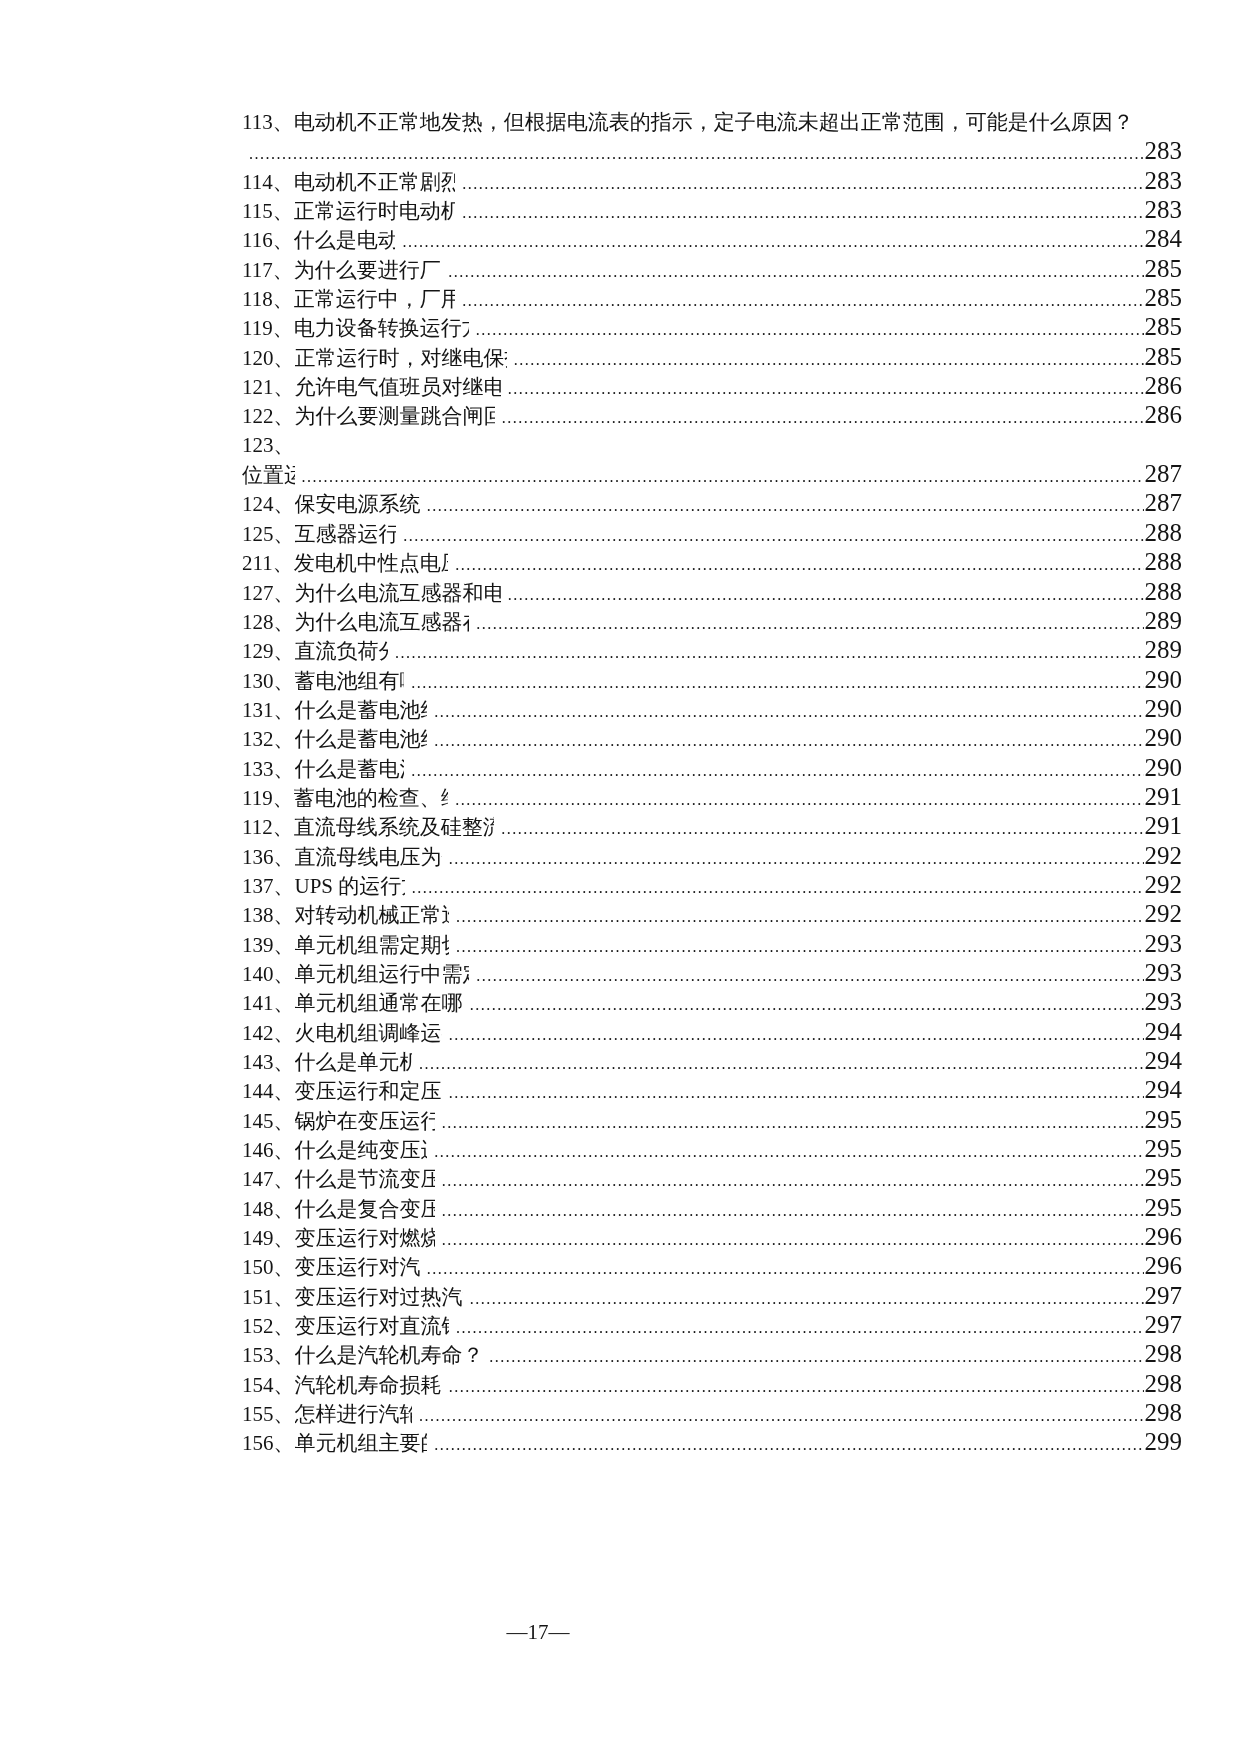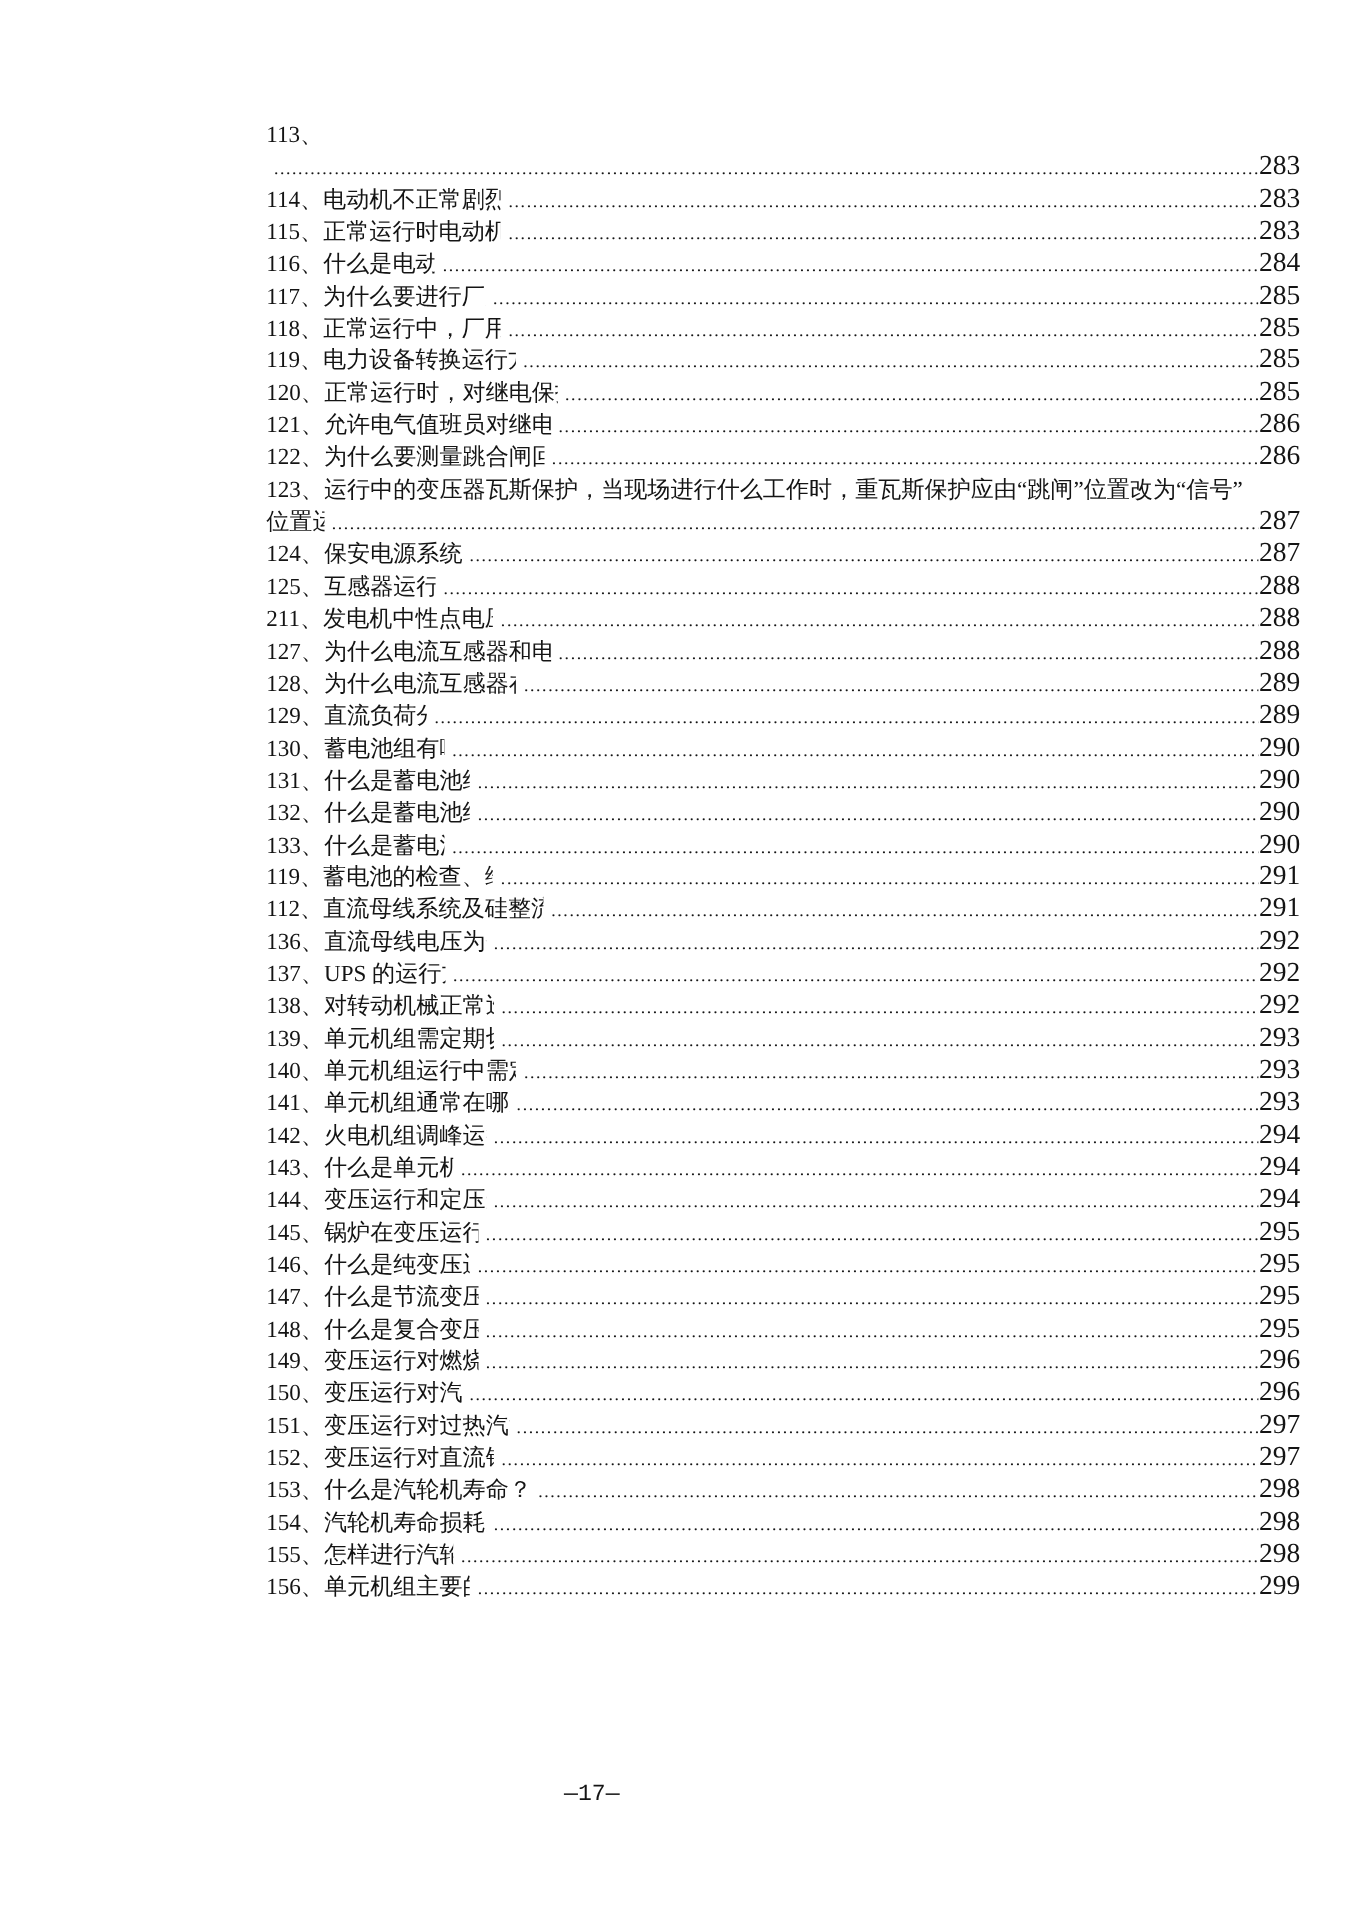--- a/index.html
+++ b/index.html
@@ -55,30 +55,30 @@
     flex: 0 0 auto;
     font-size: 25px;
   }
   .footer {
     position: absolute;
     left: 0;
     top: 1620px;
     width: 1076px;
     text-align: center;
     font-size: 21px;
-    font-family: Liberation Mono, monospace;
   }
 </style>
 </head>
 <body>
 
 <div class="page">
   <div class="toc">
       <div class="row">
     <span class="num">113、</span>
+    <span class="txt">电动机不正常地发热，但根据电流表的指示，定子电流未超出正常范围，可能是什么原因？</span>
 
   </div>
       <div class="row">
 
     <span class="txt"></span>
     <span class="dots"></span>
     <span class="pg">283</span>
   </div>
       <div class="row">
     <span class="num">114、</span>
@@ -129,21 +129,20 @@
     <span class="pg">286</span>
   </div>
       <div class="row">
     <span class="num">122、</span>
     <span class="txt">为什么要测量跳合闸回路电压降？合格的标准是怎样的？</span>
     <span class="dots"></span>
     <span class="pg">286</span>
   </div>
       <div class="row">
     <span class="num">123、</span>
-    <span class="txt">运行中的变压器瓦斯保护，当现场进行什么工作时，重瓦斯保护应由“跳闸”位置改为“信号”</span>
 
   </div>
       <div class="row">
 
     <span class="txt">位置运行？</span>
     <span class="dots"></span>
     <span class="pg">287</span>
   </div>
       <div class="row">
     <span class="num">124、</span>

